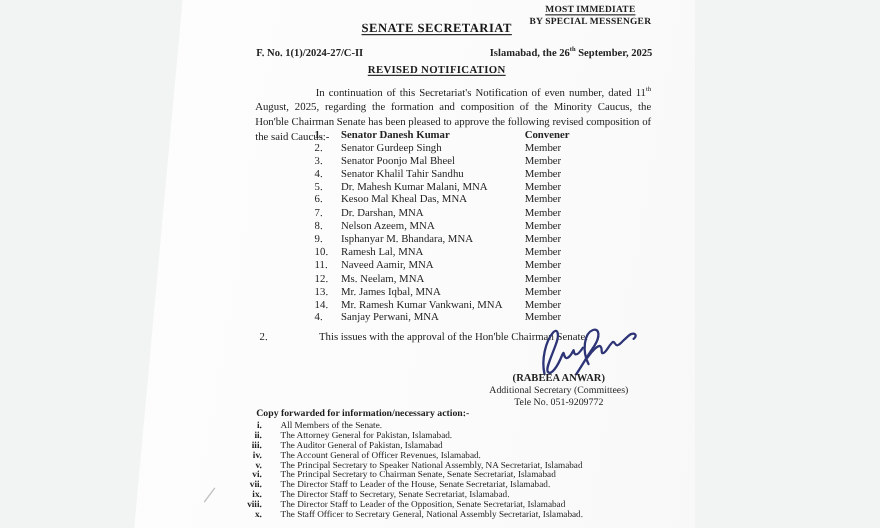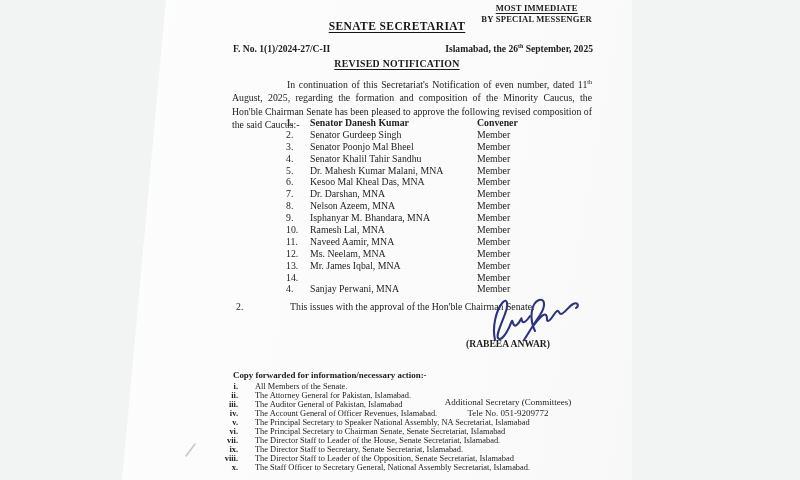--- a/index.html
+++ b/index.html
@@ -52,21 +52,21 @@
   .member-row .role { position: absolute; left: 191px; }
   .para2 { position: absolute; top: 301px; left: 0; right: 0; font-size: 9.8px; color: #222; }
   .para2 .p2num  { position: absolute; left: 114px; top: 0; }
   .para2 .p2text { position: absolute; left: 168px; top: 0; }
   .signature-svg { position: absolute; left: 356px; top: 293px; width: 104px; height: 52px; }
   .signatory {
     position: absolute; top: 338px; right: 34px; width: 180px;
     text-align: center; color: #1f1f1f;
   }
   .signatory .sig-name { font-size: 9.6px; font-weight: bold; line-height: 11px; }
-  .signatory .sig-desig { font-size: 9px; line-height: 10.5px; margin-top: 48px; }
+  .signatory .sig-desig { font-size: 9px; line-height: 10.5px; }
   .signatory .sig-phone { font-size: 9px; line-height: 10.5px; }
   .copy-heading {
     position: absolute; top: 370px; left: 111px;
     font-size: 8.9px; font-weight: bold; color: #1c1c1c; font-family: Liberation Serif, serif;
   }
   .copy-list { position: absolute; top: 381.5px; left: 0; right: 36px; }
   .copy-row { position: relative; height: 9.05px; font-size: 8.4px; line-height: 9.05px; color: #242424; }
   .copy-row .cnum { position: absolute; left: 88px; width: 28px; text-align: right; font-weight: bold; }
   .copy-row .ctext { position: absolute; left: 133px; right: 0; white-space: nowrap; }
   .pen-mark { position: absolute; left: 62px; top: 442px; width: 14px; height: 16px; }
@@ -168,20 +168,21 @@
         </div>
 
         <div class="member-row">
           <span class="num">13.</span>
           <span class="name">Mr. James Iqbal, MNA</span>
           <span class="role">Member</span>
         </div>
 
         <div class="member-row">
           <span class="num">14.</span>
+          <span class="name">Mr. Ramesh Kumar Vankwani, MNA</span>
           <span class="role">Member</span>
         </div>
 
         <div class="member-row">
           <span class="num">4.</span>
           <span class="name">Sanjay Perwani, MNA</span>
           <span class="role">Member</span>
         </div>
       </div>
 

